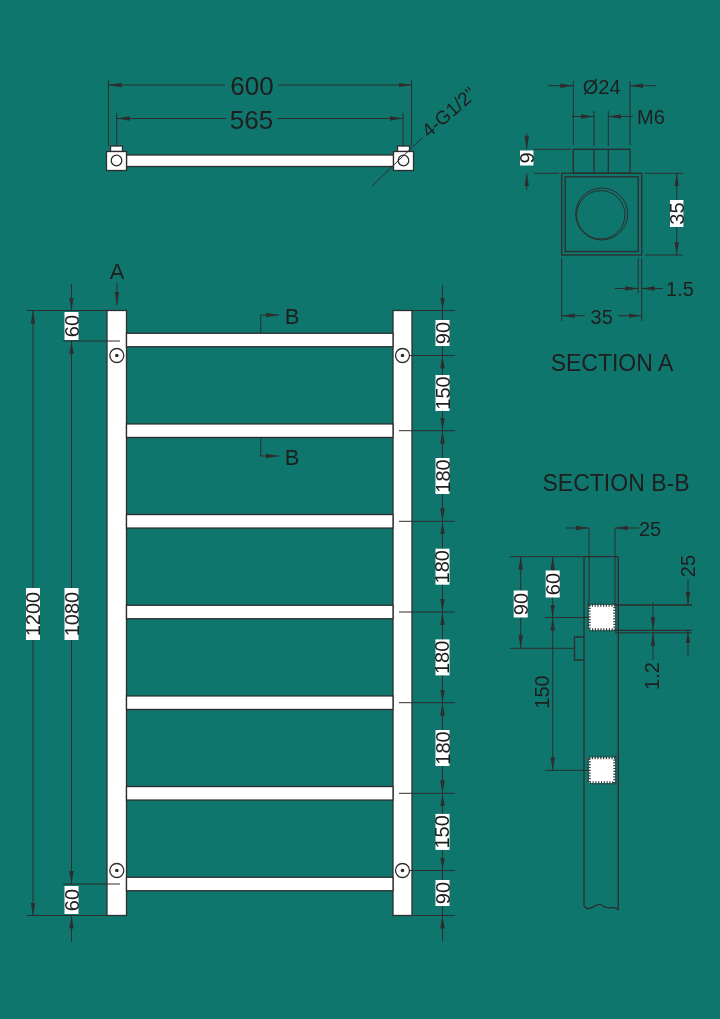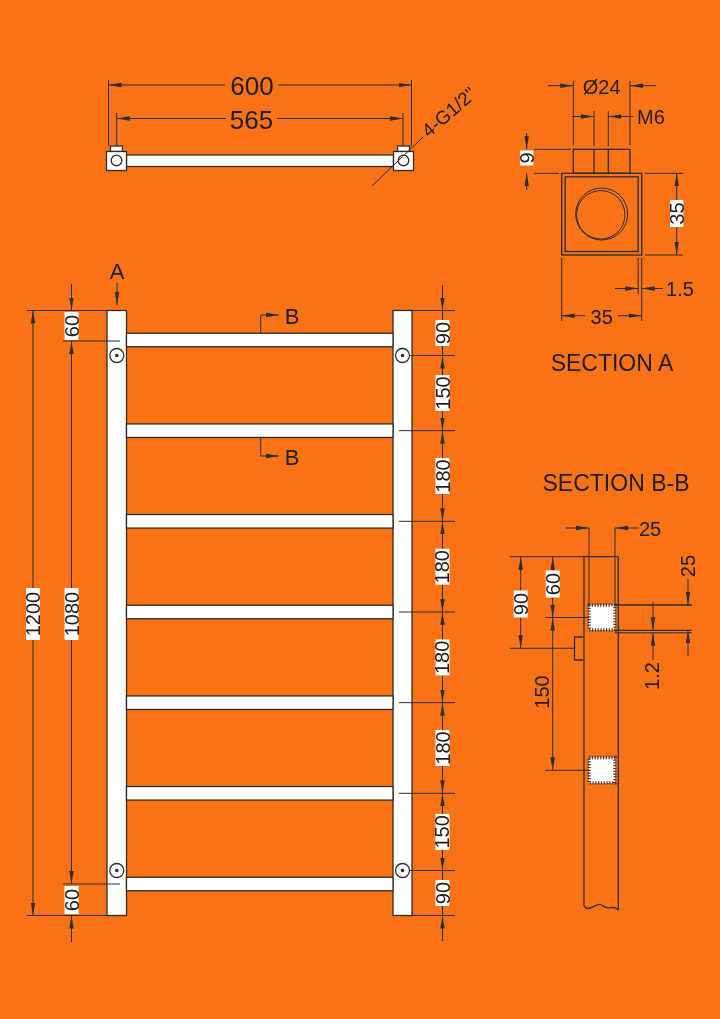--- a/index.html
+++ b/index.html
@@ -1,16 +1,16 @@
 <!DOCTYPE html>
 <html><head>
 <meta charset="utf-8">
 <style>
   html,body{margin:0;padding:0;background:#ffffff;}
-  #canvas{position:relative;width:720px;height:1019px;background:#f97316;overflow:hidden;}
+  #canvas{position:relative;width:720px;height:1019px;background:#0f766e;overflow:hidden;}
   svg{display:block;}
   .o  {fill:none;stroke:#2d2d2d;stroke-width:1.3;}
   .of {fill:#ffffff;stroke:#2d2d2d;stroke-width:1.3;}
   .d  {fill:none;stroke:#2d2d2d;stroke-width:1;}
   .hatch{fill:#ffffff;stroke:#3a3a3a;stroke-width:3.4;stroke-dasharray:1.2 1.6;}
   .bg {fill:#ffffff;stroke:none;}
   .dot{fill:#2d2d2d;stroke:none;}
   text{fill:#1e1e1e;font-family:"Liberation Sans",sans-serif;font-size:20px;}
   .t-big{font-size:26px;}
   .t-title{font-size:23px;}

